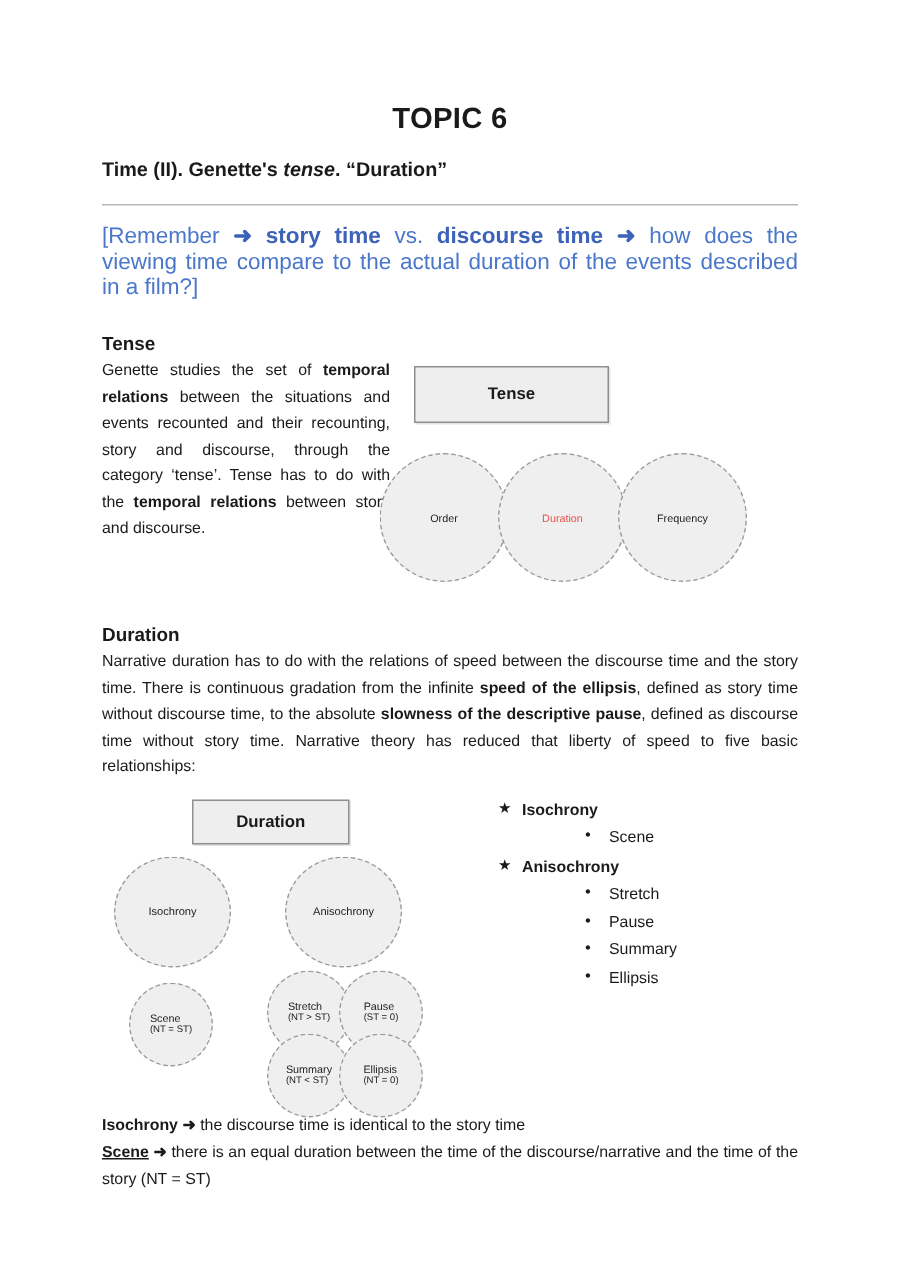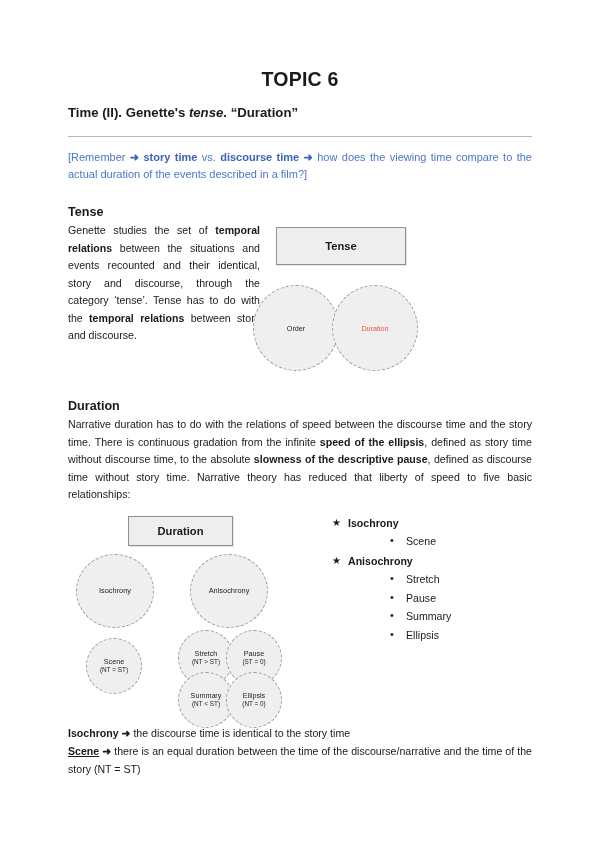--- a/index.html
+++ b/index.html
@@ -45,21 +45,21 @@
 
   .rule {
     margin: 16px 0 0 0;
     border: none;
     border-top: 1px solid #b7b7b7;
   }
 
   
   .note {
     margin: 12px 0 12px 0;
-    font-size: 11px;
+    font-size: 15px;
     line-height: 17px;
     color: #4a77c9;
     text-align: justify;
   }
   .note b { font-weight: bold; color: #3d63b8; }
   .note .plain { color: #4a77c9; font-weight: normal; }
 
   
   h2.section {
     margin: 22px 0 3px 0;
@@ -109,21 +109,20 @@
 
   .circle-node {
     position: absolute;
     background: #efefef;
     border: 1px dashed #9a9a9a;
     border-radius: 50%;
     box-sizing: border-box;
     display: flex;
     align-items: center;
     justify-content: center;
-    text-align: center;
     font-size: 7.2px;
     color: #222;
     line-height: 1.25;
   }
   .circle-node.accent { color: #e8544a; }
 
   
   .tense-box   { left: 16px;  top: 0px;   width: 130px; height: 38px; }
   .c-order     { left: -7px;  top: 58px;  width: 86px;  height: 86px; }
   .c-duration  { left: 72px;  top: 58px;  width: 86px;  height: 86px; }
@@ -222,27 +221,28 @@
 
   <hr class="rule">
 
   <p class="note"><span>[Remember </span><b>➜</b><span class="plain"> </span><b>story time</b><span class="plain"> vs. </span><b>discourse time</b><span class="plain"> </span><b>➜</b><span> how does the viewing time compare to the actual duration of the events described in a film?]</span></p>
 
   <h2 class="section">Tense</h2>
 
   <div class="tense-row">
 
     <div class="tense-text">
-      <p class="body"><span>Genette studies the set of </span><b>temporal relations</b><span> between the situations and events recounted and their identical, story and discourse, through the category ‘tense’. Tense has to do with the </span><b>temporal relations</b><span> between story and discourse.</span></p>
+      <p class="body"><span>Genette studies the set of </span><b>temporal relations</b><span> between the situations and events recounted and their recounting, story and discourse, through the category ‘tense’. Tense has to do with the </span><b>temporal relations</b><span> between story and discourse.</span></p>
     </div>
 
     <div class="tense-diagram">
       <div class="box-node tense-box">Tense</div>
       <div class="circle-node c-order">Order</div>
       <div class="circle-node c-duration accent">Duration</div>
+      <div class="circle-node c-frequency">Frequency</div>
     </div>
 
   </div>
 
   <h2 class="section">Duration</h2>
 
   <p class="body"><span>Narrative duration has to do with the relations of speed between the discourse time and the story time. There is continuous gradation from the infinite </span><b>speed of the ellipsis</b><span>, defined as story time without discourse time, to the absolute </span><b>slowness of the descriptive pause</b><span>, defined as discourse time without story time. Narrative theory has reduced that liberty of speed to five basic relationships:</span></p>
 
   <div class="dur-row">
 

